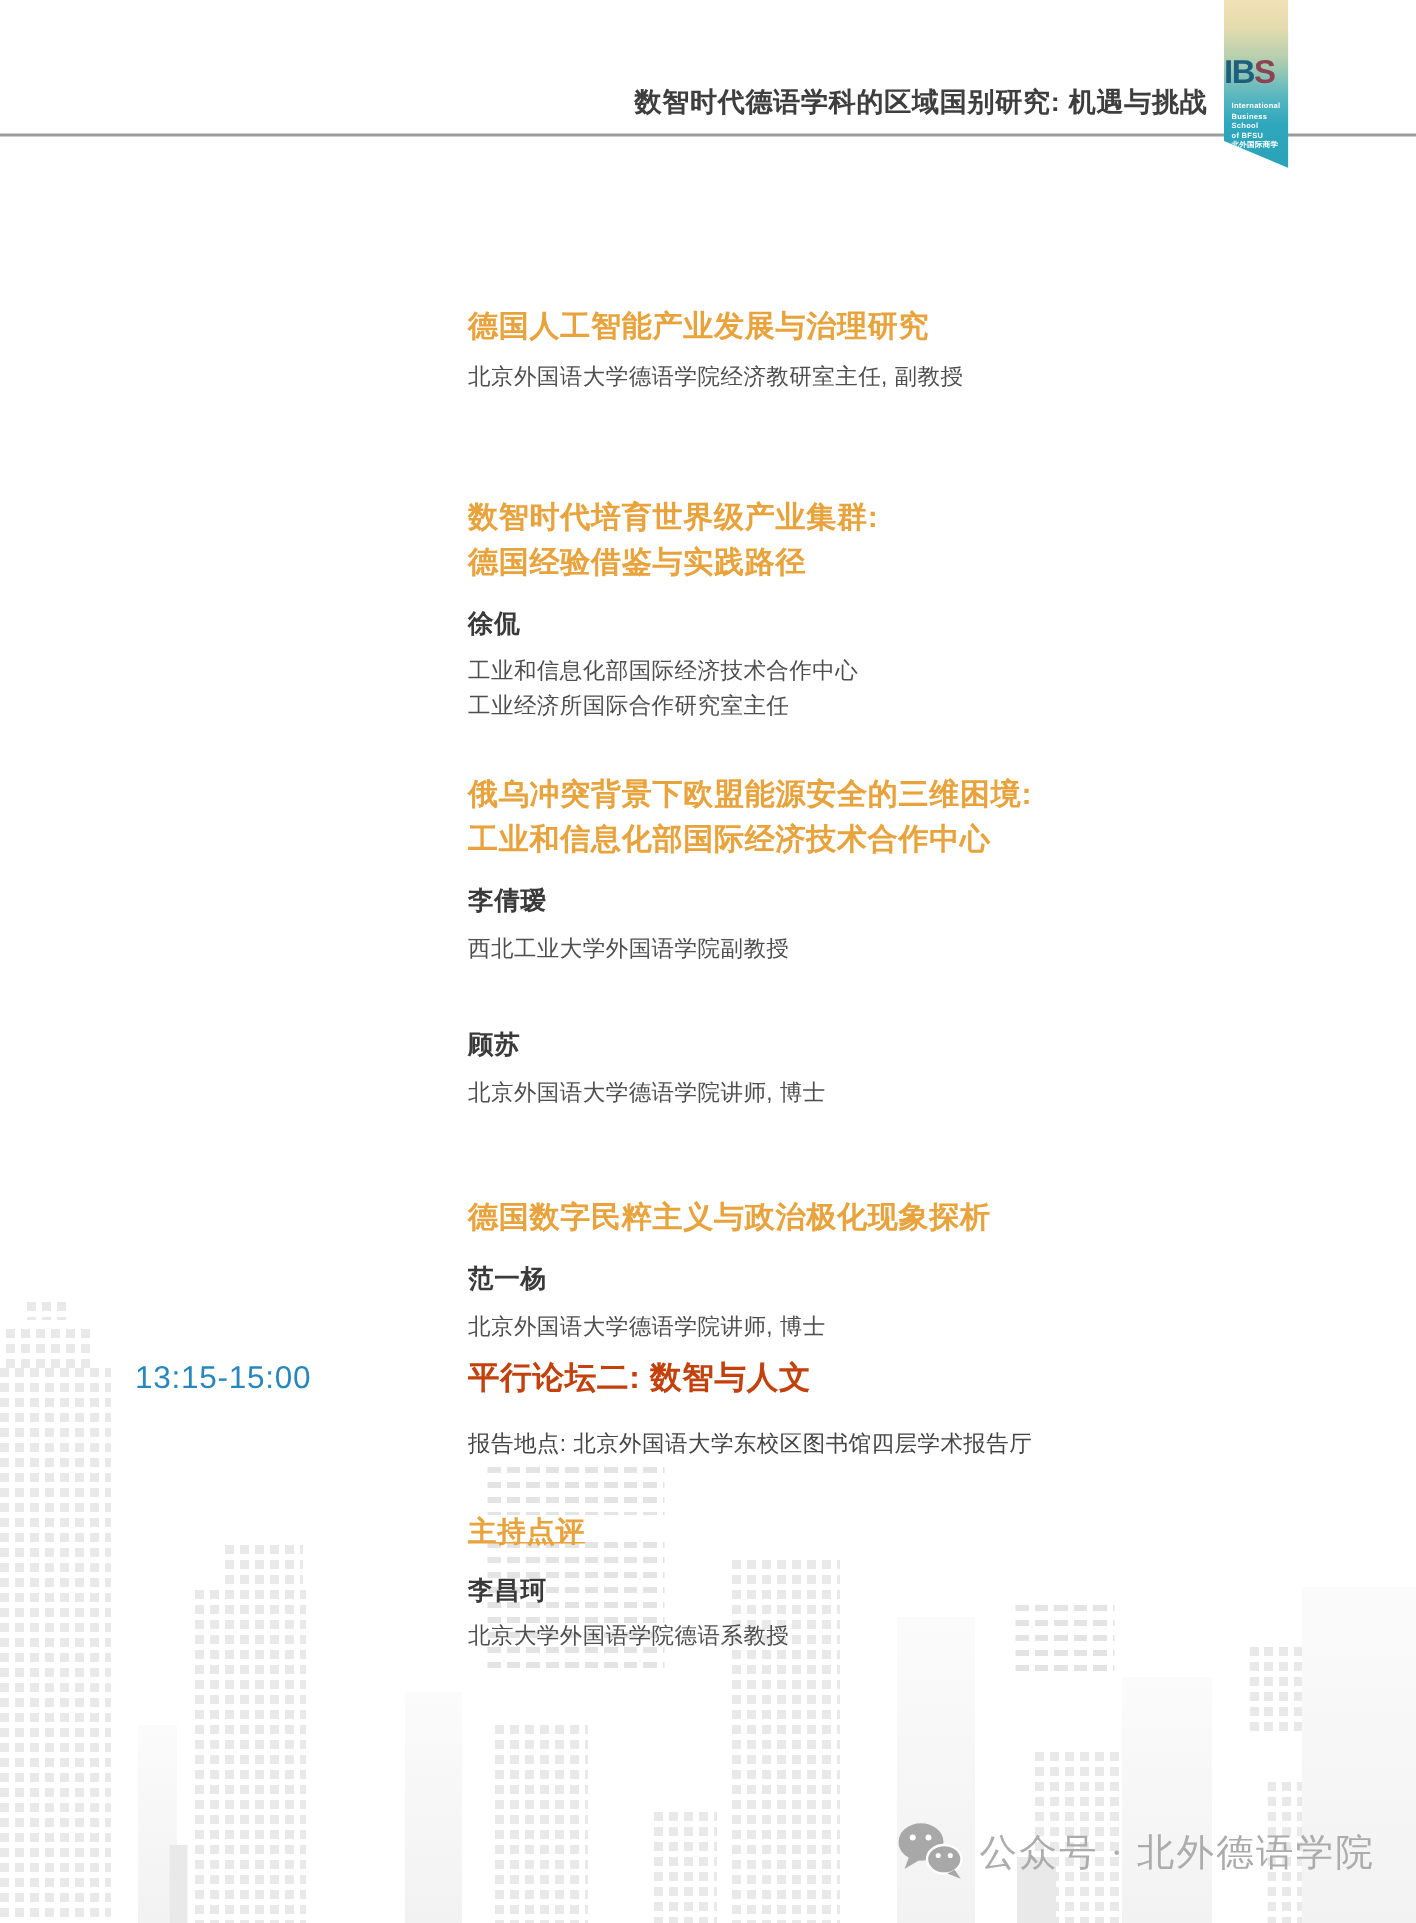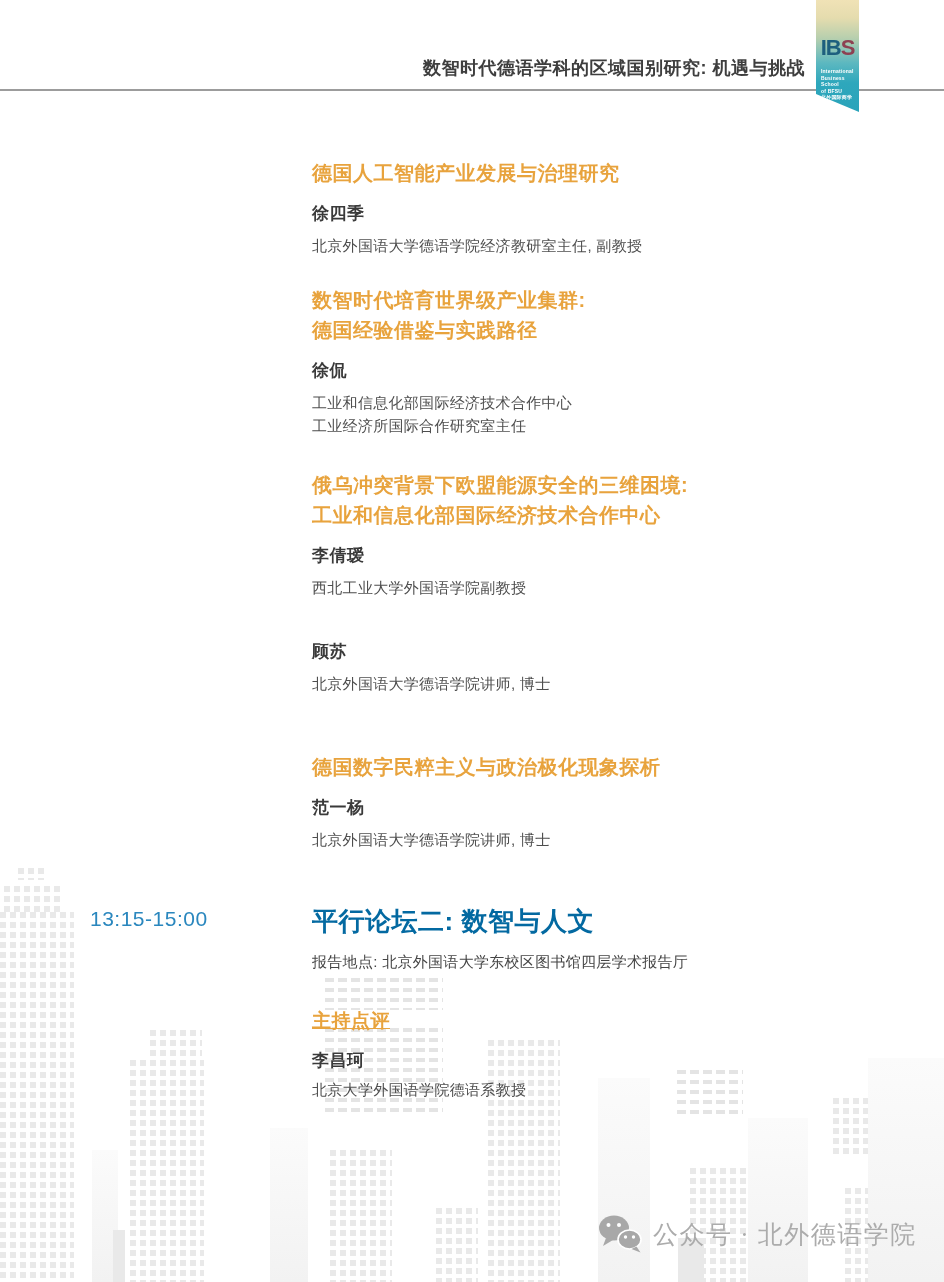--- a/index.html
+++ b/index.html
@@ -26,36 +26,36 @@
     position:absolute;left:423px;top:56px;z-index:2;
     font-size:18px;font-weight:700;color:#3e3e3e;letter-spacing:0.5px;white-space:nowrap;
   }
   .header-rule{position:absolute;left:0;top:89px;width:944px;height:2px;background:#9c9c9c;z-index:1;}
   .ribbon{
     position:absolute;left:816px;top:0;width:43px;height:112px;z-index:5;
     background:linear-gradient(180deg,#f0e2b6 0%,#e5dcae 16%,#b7cfae 34%,#5db8c0 56%,#2ea7bc 74%,#2aa3ba 100%);
     clip-path:polygon(0 0,100% 0,100% 100%,0 84%);
   }
   .ribbon-letters{
-    position:absolute;top:36px;left:0;width:100%;text-align:center;
+    position:absolute;top:36px;left:0;width:100%;
     font-size:22px;font-weight:800;letter-spacing:-1px;color:#1d5f7e;line-height:24px;
   }
   .ribbon-letters .s{color:#8d4152;}
   .ribbon-lines{
     position:absolute;top:68px;left:5px;right:2px;
     font-size:5px;line-height:6.5px;font-weight:700;color:#ffffff;letter-spacing:0.2px;
   }
   
-  .sec{position:absolute;left:312px;z-index:2;}
+  .sec{position:absolute;left:312px;z-index:2;margin-top:45px;}
   .pr-title{font-size:20px;font-weight:700;color:#E8A33D;line-height:30px;letter-spacing:0.5px;white-space:nowrap;}
   .pr-speaker{font-size:17px;font-weight:700;color:#3a3a3a;line-height:26px;margin-top:13px;letter-spacing:0.5px;}
   .pr-affil{font-size:15px;color:#4e4e4e;line-height:23px;margin-top:7px;letter-spacing:0.3px;white-space:nowrap;}
   .pr-affil + .pr-affil{margin-top:0;}
   .time{position:absolute;left:90px;top:907px;z-index:2;font-size:21px;color:#2A87BE;letter-spacing:0.5px;}
-  .forum-title{position:absolute;left:312px;top:904px;z-index:2;font-size:26px;font-weight:700;color:#0369a1;letter-spacing:0.5px;text-align:center;}
+  .forum-title{position:absolute;left:312px;top:904px;z-index:2;font-size:21px;font-weight:700;color:#c2410c;letter-spacing:0.5px;text-align:center;}
   .forum-location{position:absolute;left:312px;top:953px;z-index:2;font-size:15px;color:#454545;letter-spacing:0.3px;}
   .mod-heading{position:absolute;left:312px;top:1008px;z-index:2;font-size:19px;font-weight:700;color:#E8A33D;letter-spacing:0.5px;text-decoration:underline;}
   .mod-name{position:absolute;left:312px;top:1049px;z-index:2;font-size:17px;font-weight:700;color:#3a3a3a;letter-spacing:0.5px;}
   .mod-affil{position:absolute;left:312px;top:1081px;z-index:2;font-size:15px;color:#4e4e4e;letter-spacing:0.3px;}
   
   .watermark{
     position:absolute;left:597px;top:1214px;z-index:3;
     display:flex;align-items:center;gap:10px;
     font-family:"Liberation Serif","DejaVu Serif",serif;
     font-size:25px;color:#acacac;letter-spacing:1.5px;white-space:nowrap;
@@ -96,21 +96,20 @@
     <div class="ribbon-lines">
       <div>International</div>
       <div>Business School</div>
       <div>of BFSU</div>
       <div>北外国际商学院</div>
     </div>
   </div>
 
   <div class="sec" style="top:158px;">
     <div class="pr-title">德国人工智能产业发展与治理研究</div>
-    <div class="pr-speaker">徐四季</div>
     <div class="pr-affil">北京外国语大学德语学院经济教研室主任, 副教授</div>
   </div>
 
   <div class="sec" style="top:285px;">
     <div class="pr-title">
       <div>数智时代培育世界级产业集群:</div>
       <div>德国经验借鉴与实践路径</div>
     </div>
     <div class="pr-speaker">徐侃</div>
     <div class="pr-affil">工业和信息化部国际经济技术合作中心</div>

